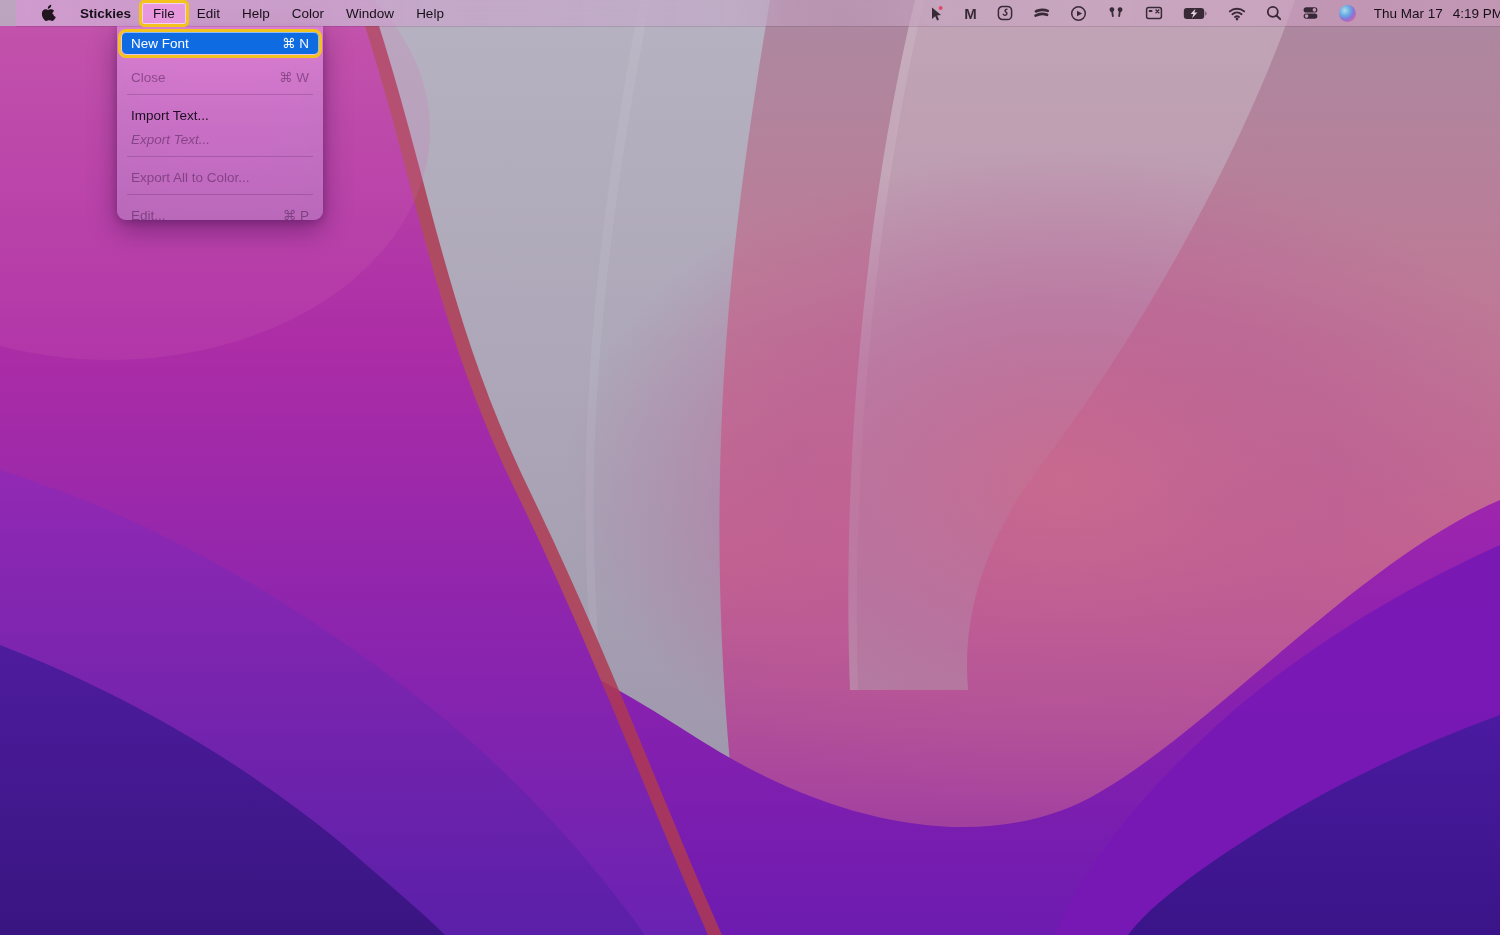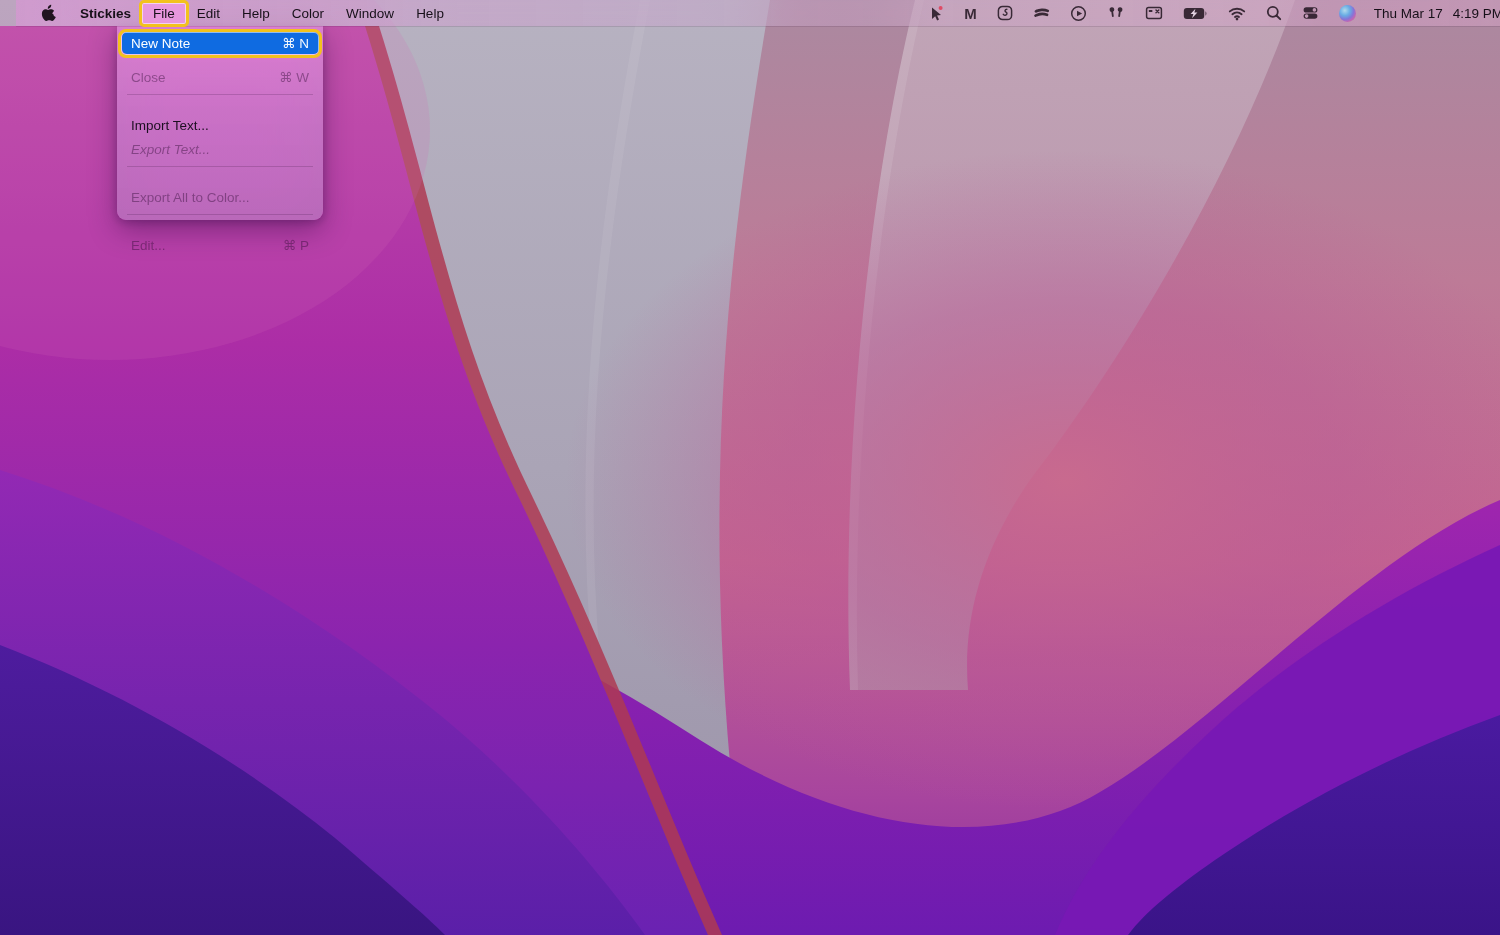--- a/index.html
+++ b/index.html
@@ -52,21 +52,21 @@
     font-size:13.5px;color:#1d0f22;
   }
   .menu-item{height:22px;display:flex;align-items:center;justify-content:space-between;
              padding:0 14px;box-sizing:border-box;}
   .menu-item .shortcut{margin-left:18px;}
   .menu-item.disabled{color:rgba(46,10,50,.42);}
   .menu-item.highlighted{position:relative;margin:0 4.5px;padding:0 9.5px;
     background:#0F6BE1;border-radius:5px;color:#fff;}
   .menu-item.highlighted .shortcut{color:rgba(255,255,255,.96);}
   .mi-close{margin-top:12px;justify-content:space-between;}
-  .mi-after-sep{margin-top:19px;}
+  .mi-after-sep{margin-top:9px;}
   .mi-tight{margin-top:2px;font-style:italic;}
   .menu-sep{height:1px;margin:6px 10px 0 10px;background:rgba(40,8,44,.18);}
 </style>
 </head>
 <body>
 
 <svg id="wallpaper" viewBox="0 0 1500 935" preserveAspectRatio="none" aria-hidden="true">
   <defs>
     <linearGradient id="gSky" x1="0" y1="0" x2="0" y2="1">
       <stop offset="0" stop-color="#b7b2c1"></stop>
@@ -239,21 +239,21 @@
     </div>
     <div class="clock">
       <span class="date">Thu Mar 17</span>
       <span class="time">4:19 PM</span>
     </div>
   </div>
 </div>
 
 <div class="menu">
   <div class="menu-item highlighted">
-    <span>New Note</span>
+    <span>New Font</span>
     <span class="shortcut">⌘ N</span>
     <div class="anno anno-newnote"></div>
   </div>
 
   <div class="menu-item disabled mi-close">
     <span>Close</span>
     <span class="shortcut">⌘ W</span>
   </div>
 
   <div class="menu-sep"></div>

